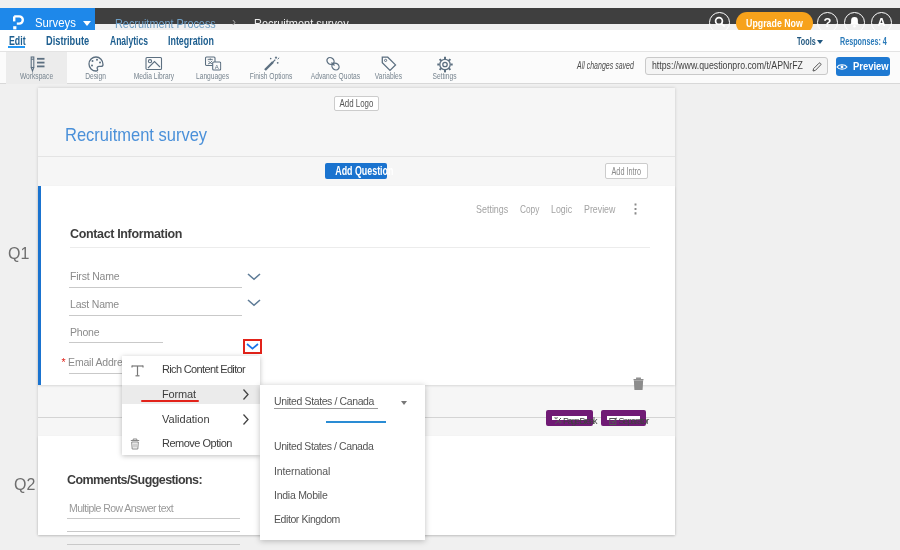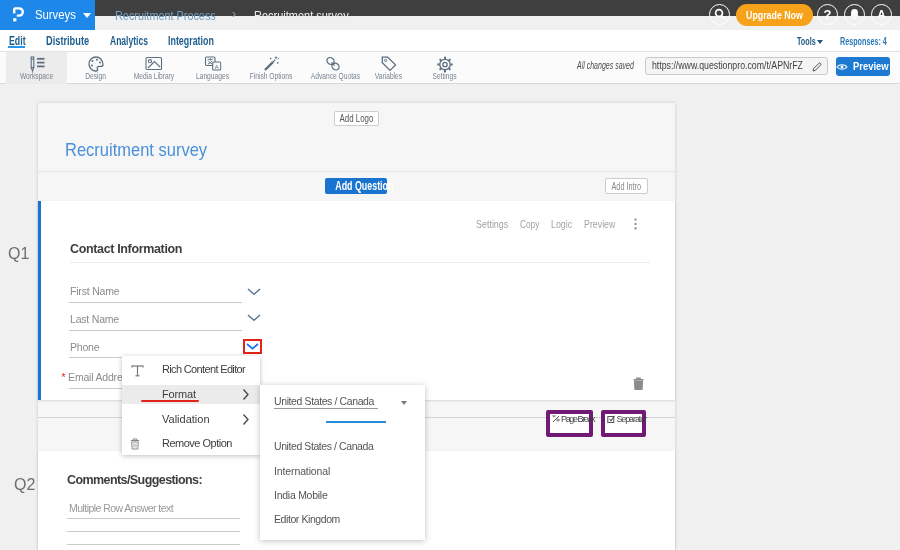--- a/index.html
+++ b/index.html
@@ -4,21 +4,21 @@
 <style>
 * { margin:0; padding:0; box-sizing:border-box; }
 html,body { width:900px; height:550px; overflow:hidden; }
 body { font-family:"Liberation Sans", sans-serif; position:relative; background:#f0f0f0; }
 .abs { position:absolute; }
 div { white-space:nowrap; }
 .sx { display:inline-block; transform-origin:0 50%; }
 .sc { display:inline-block; transform-origin:50% 50%; }
 
 
-#topbar { position:absolute; left:0; top:0; width:900px; height:16px; background:#3f3f3f; }
+#topbar { position:absolute; left:0; top:8px; width:900px; height:16px; background:#3f3f3f; }
 #logobox { position:absolute; left:0; top:0; width:95px; height:30px; background:#1e88ea; }
 #surveys { position:absolute; left:35px; top:7px; color:#fff; font-size:13px; }
 #caret1 { position:absolute; left:83px; top:13px; width:0; height:0; border-left:4.5px solid transparent; border-right:4.5px solid transparent; border-top:5px solid #fff; }
 .bc1 { position:absolute; left:115px; top:8px; color:#6f9fc5; font-size:13px; }
 .bcsep { position:absolute; left:232px; top:7px; color:#9a9a9a; font-size:12px; }
 .bc2 { position:absolute; left:254px; top:8px; color:#eeeeee; font-size:13px; }
 .circ { position:absolute; top:4px; width:21px; height:21px; border:1.4px solid #fff; border-radius:50%; color:#fff; text-align:center; }
 #upgrade { position:absolute; left:736px; top:4px; width:77px; height:22px; background:#f7a21b; border-radius:11px; color:#fff; font-size:11px; font-weight:bold; text-align:center; line-height:22px; }
 
 
@@ -33,41 +33,41 @@
 #toolbar { position:absolute; left:0; top:52px; width:900px; height:32px; background:#fbfbfb; border-bottom:1px solid #d8d8d8; }
 .tool { position:absolute; top:0; height:32px; text-align:center; }
 .tool .lbl { position:absolute; bottom:3px; width:100%; font-size:9px; color:#77848f; transform:scaleX(0.74); transform-origin:50% 50%; }
 .tool svg { position:absolute; top:4px; left:50%; transform:translateX(-50%); }
 #allsaved { position:absolute; left:577px; top:60px; font-style:italic; font-size:10px; color:#4a4a4a; }
 #urlbox { position:absolute; left:645px; top:57px; width:183px; height:18px; background:#f4f4f4; border:1px solid #c9c9c9; border-radius:3px; font-size:10px; color:#3f3f3f; line-height:16px; padding-left:6px; }
 #previewbtn { position:absolute; left:836px; top:57px; width:54px; height:19px; background:#1e79d2; border-radius:3px; color:#fff; font-size:10.5px; font-weight:bold; text-align:center; line-height:19px; }
 
 
 #content { position:absolute; left:0; top:84px; width:900px; height:466px; background:#f0f0f0; }
-#card { position:absolute; left:38px; top:19px; width:637px; height:447px; background:#f6f6f6; box-shadow:0 0 3px rgba(0,0,0,0.18);padding-left:48px; }
+#card { position:absolute; left:38px; top:4px; width:637px; height:447px; background:#f6f6f6; box-shadow:0 0 3px rgba(0,0,0,0.18);padding-left:48px; }
 .btn-light { position:absolute; background:#fff; border:1px solid #ccc; border-radius:2px; color:#555; font-size:10px; text-align:center; }
 #title { position:absolute; left:27px; top:36px; color:#4a90d9; font-size:19px; }
 #hdrline { position:absolute; left:0; top:68px; width:637px; height:1px; background:#e4e4e4; }
 #addq { position:absolute; left:287px; top:75px; width:62px; height:16px; background:#1a73cf; border-radius:2px; color:#fff; font-size:12px; font-weight:bold; text-align:center; line-height:16px; }
 
 
 #q1 { position:absolute; left:0px; top:98px; width:637px; height:199px; background:#fff; border-left:3px solid #1a73cf; box-shadow:0 1px 2px rgba(0,0,0,0.12); }
 .qlabel { position:absolute; color:#6e6e6e; font-size:16px; }
 .settrow { position:absolute; top:17px; color:#a3a3a3; font-size:10.5px; }
 #q1h { position:absolute; left:29px; top:41px; color:#3d3d3d; font-size:12.5px; font-weight:bold; letter-spacing:-0.35px; }
 #q1hline { position:absolute; left:29px; top:61px; width:580px; height:1px; background:#ececec; }
 .flabel { position:absolute; left:29px; color:#8b8b8b; font-size:10.5px; letter-spacing:-0.2px; }
 .fline { position:absolute; left:28px; width:173px; height:1px; background:#c9c9c9; }
 .chev { position:absolute; }
 #redbox { position:absolute; left:243px; top:255px; width:19px; height:15px; border:2.5px solid #e2231a; background:#fff; }
 #trash1 { position:absolute; left:633px; top:293px; }
 
 
 #pbline { position:absolute; left:38px; top:333px; width:637px; height:1px; background:#d4d4d4; }
-.smallbtn { position:absolute; top:326px; height:27px; background:#fff; border:4px solid #701a75; border-radius:2px; font-size:9px; color:#3f3f3f; line-height:11px; padding:0 3px; }
+.smallbtn { position:absolute; top:326px; height:16px; background:#fff; border:6px solid #701a75; border-radius:2px; font-size:9px; color:#3f3f3f; line-height:11px; padding:0 3px; }
 
 
 #q2 { position:absolute; left:0px; top:348px; width:637px; height:99px; background:#fff; box-shadow:0 1px 2px rgba(0,0,0,0.12); }
 #q2h { position:absolute; left:67px; top:389px; color:#3d3d3d; font-size:12.5px; font-weight:bold; letter-spacing:-0.58px; }
 #q2ph { position:absolute; left:69px; top:418px; color:#999; font-size:10.5px; letter-spacing:-0.55px; }
 .mline { position:absolute; left:67px; width:173px; height:1px; background:#c9c9c9; }
 
 
 #menu { position:absolute; left:122px; top:272px; width:138px; height:99px; background:#fff; box-shadow:0 1px 5px rgba(0,0,0,0.25); }
 .mitem { position:absolute; left:40px; font-size:11px; color:#3d3d3d; }

